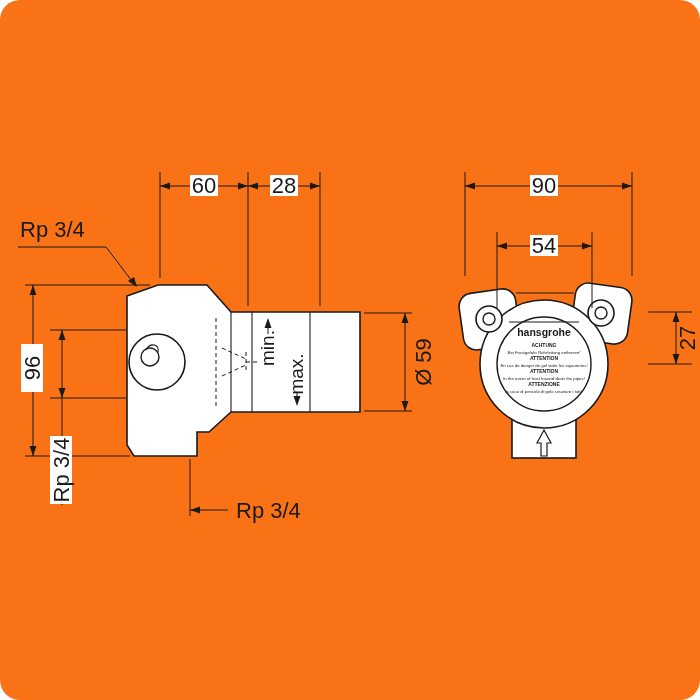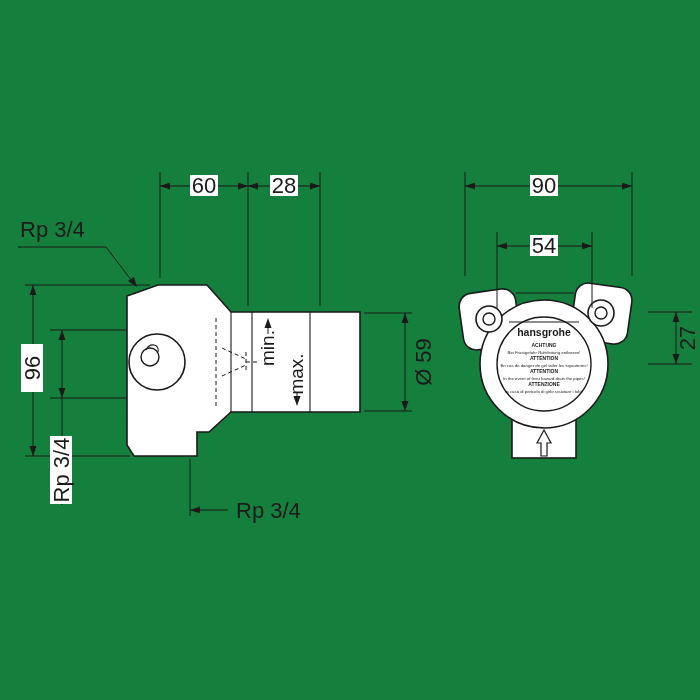--- a/index.html
+++ b/index.html
@@ -5,22 +5,23 @@
   html, body {
     margin: 0;
     padding: 0;
     background: #ffffff;
     font-family: "Liberation Sans", sans-serif;
   }
   .canvas {
     position: relative;
     width: 700px;
     height: 700px;
-    background: #15803d;
+    background: #f97316;
     overflow: hidden;
+    border-radius: 20px;
   }
   svg { display: block; }
   svg text {
     font-family: "Liberation Sans", sans-serif;
     fill: #1a1a1a;
   }
   .dim-text { font-size: 22px; }
   .small-dim-text { font-size: 19px; }
   .outline { stroke: #1a1a1a; stroke-width: 1.6; fill: #ffffff; }
   .outline-nf { stroke: #1a1a1a; stroke-width: 1.4; fill: none; }

